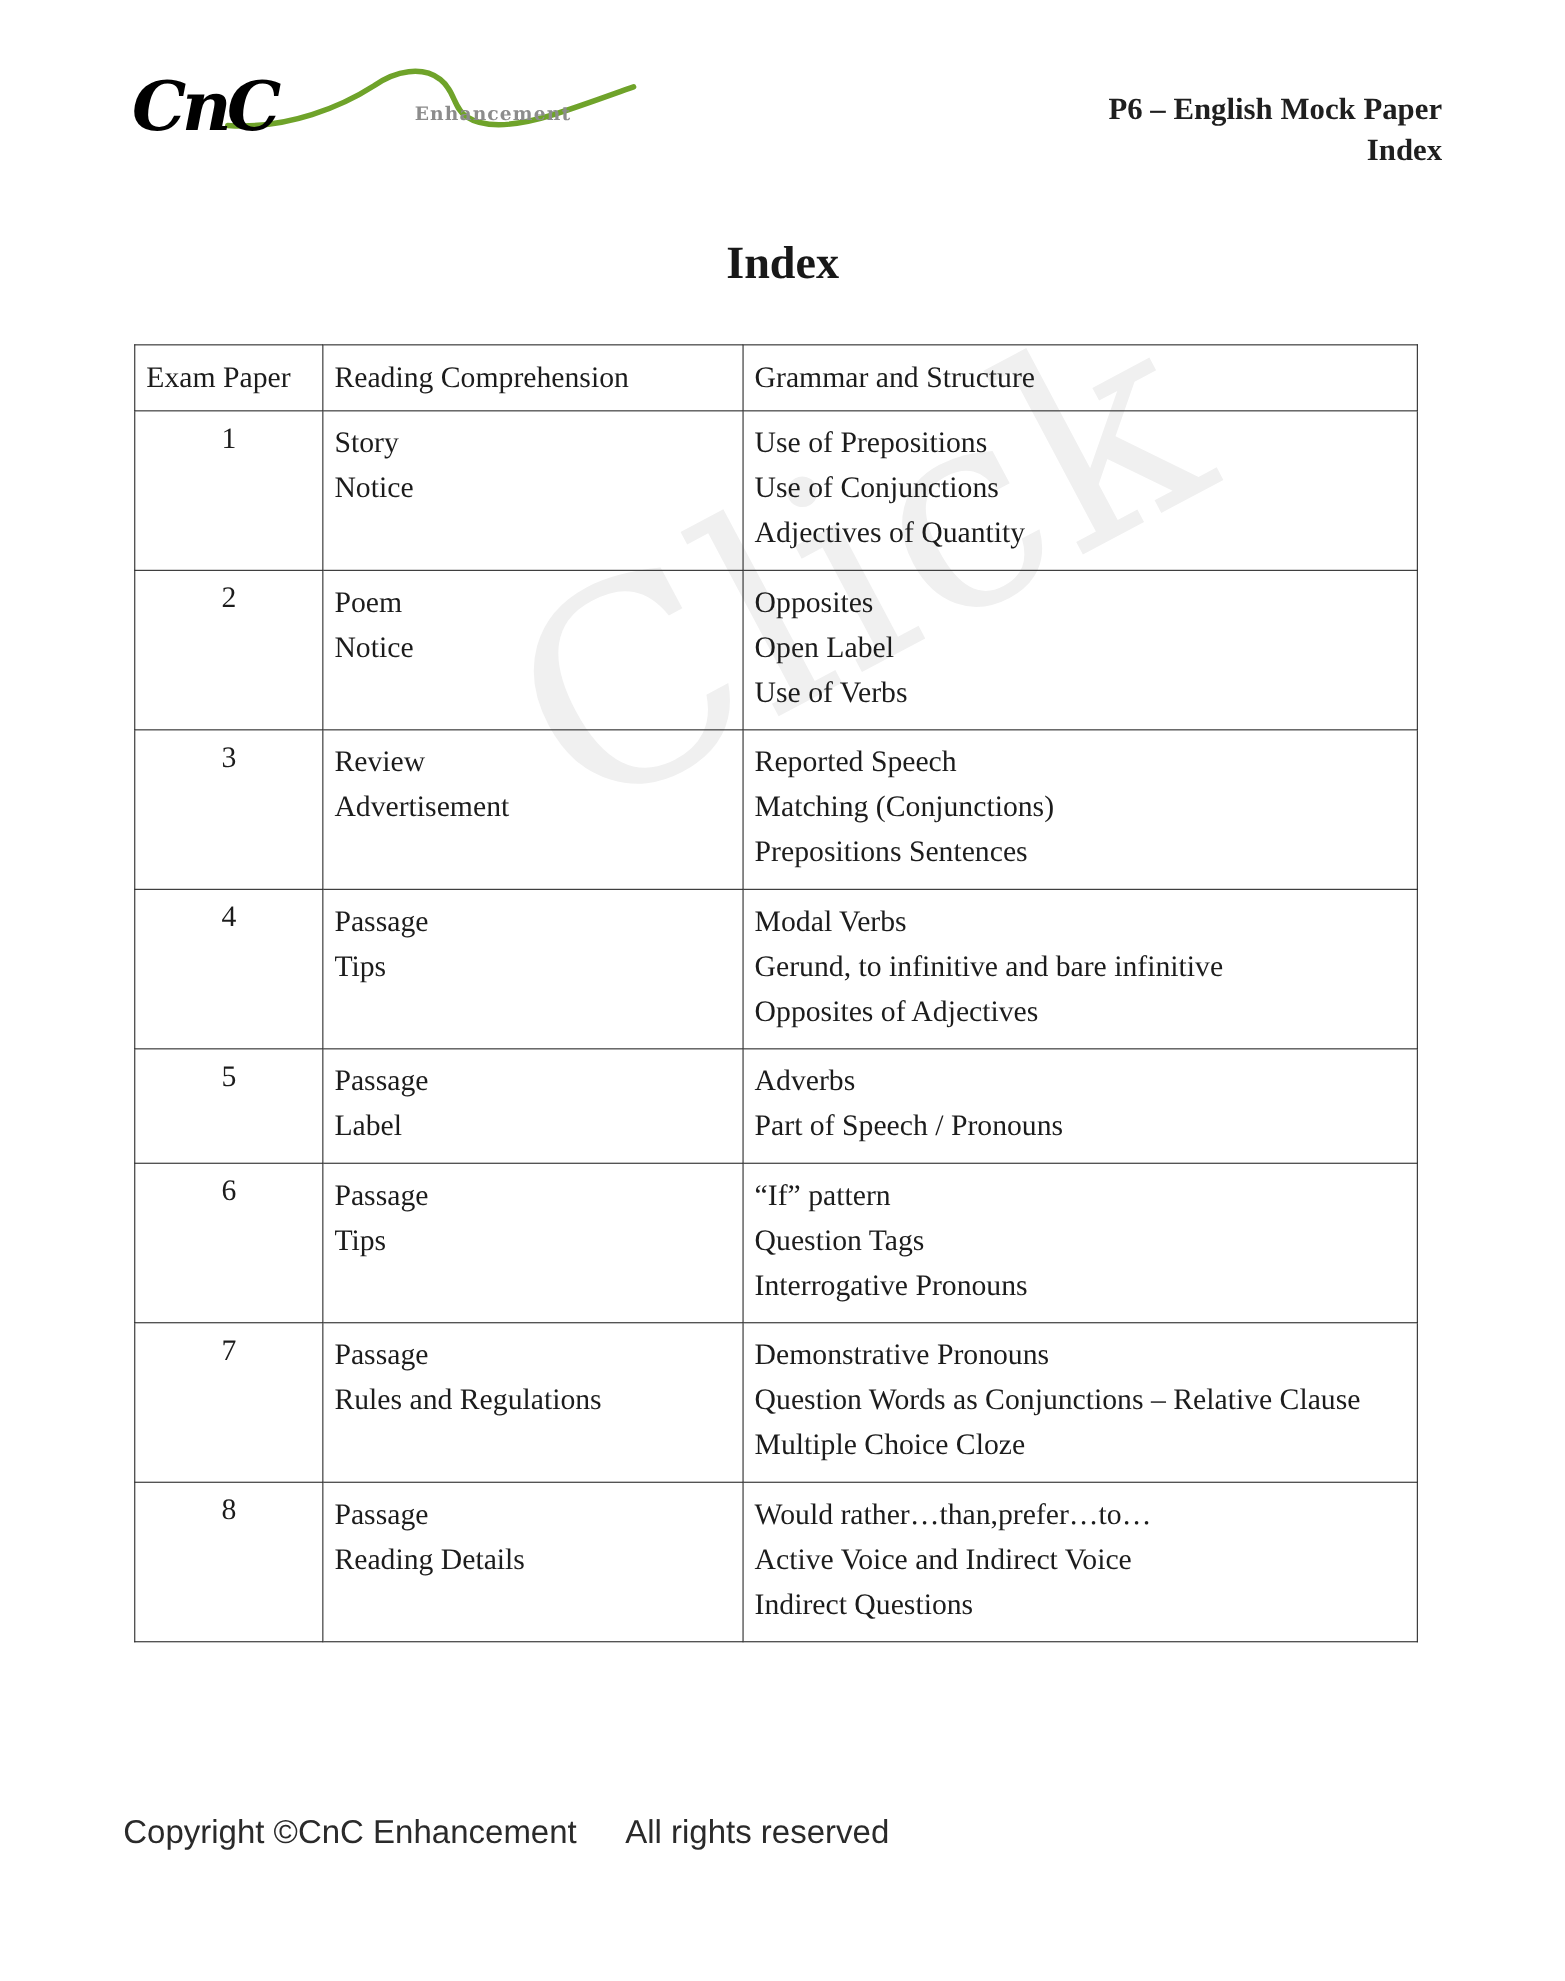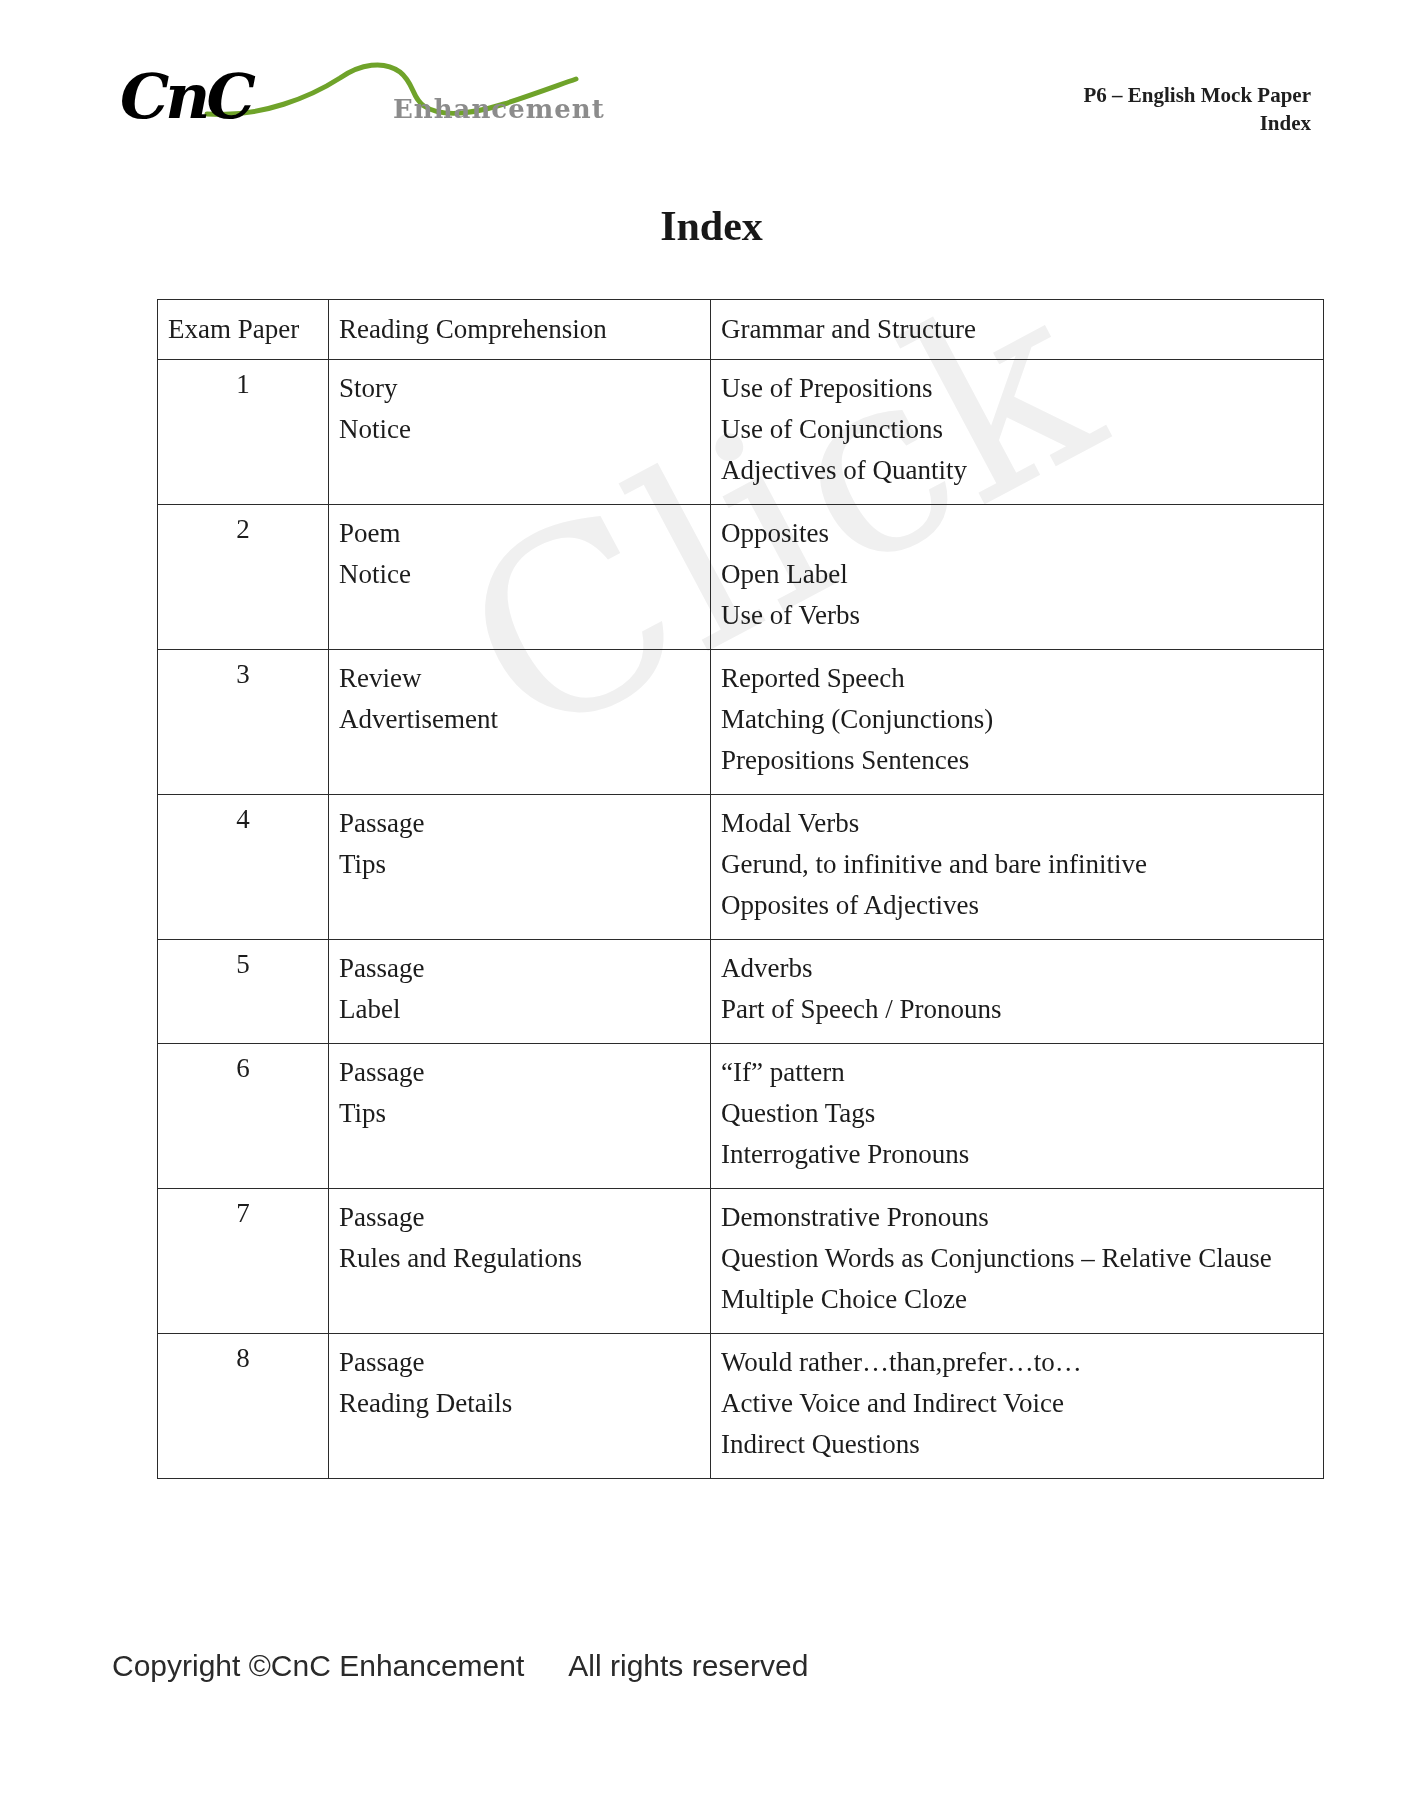--- a/index.html
+++ b/index.html
@@ -69,35 +69,35 @@
     font-family: "DejaVu Serif", serif;
     font-style: italic;
     font-weight: bold;
     font-size: 62px;
     color: #000000;
     letter-spacing: -4px;
     line-height: 1;
   }
   .logo-enh {
     position: absolute;
-    left: 281px;
+    left: 265px;
     top: 44px;
     font-family: "DejaVu Serif", serif;
     font-weight: bold;
-    font-size: 26px;
+    font-size: 17px;
     color: #8c8c8c;
     letter-spacing: 1px;
     line-height: 1;
   }
   .header-title {
     text-align: right;
     padding-top: 30px;
     font-family: "Liberation Serif", serif;
     font-weight: bold;
-    font-size: 21px;
+    font-size: 28px;
     line-height: 1.32;
     color: #1f1f1f;
     white-space: nowrap;
   }
 
   
   .doc-title {
     position: relative;
     z-index: 2;
     text-align: center;
@@ -112,21 +112,20 @@
   .table-wrap {
     position: relative;
     z-index: 2;
     margin: 49px 0 0 122px;
     width: 1166px;
   }
   table.index-table {
     border-collapse: collapse;
     width: 100%;
     table-layout: fixed;
-    margin-left: 35px;
   }
   table.index-table td,
   table.index-table th {
     border: 1.6px solid #2b2b2b;
     vertical-align: top;
     font-family: "Liberation Serif", serif;
     font-size: 27px;
     color: #1c1c1c;
     font-weight: normal;
     padding: 9px 10px 13px 10px;

